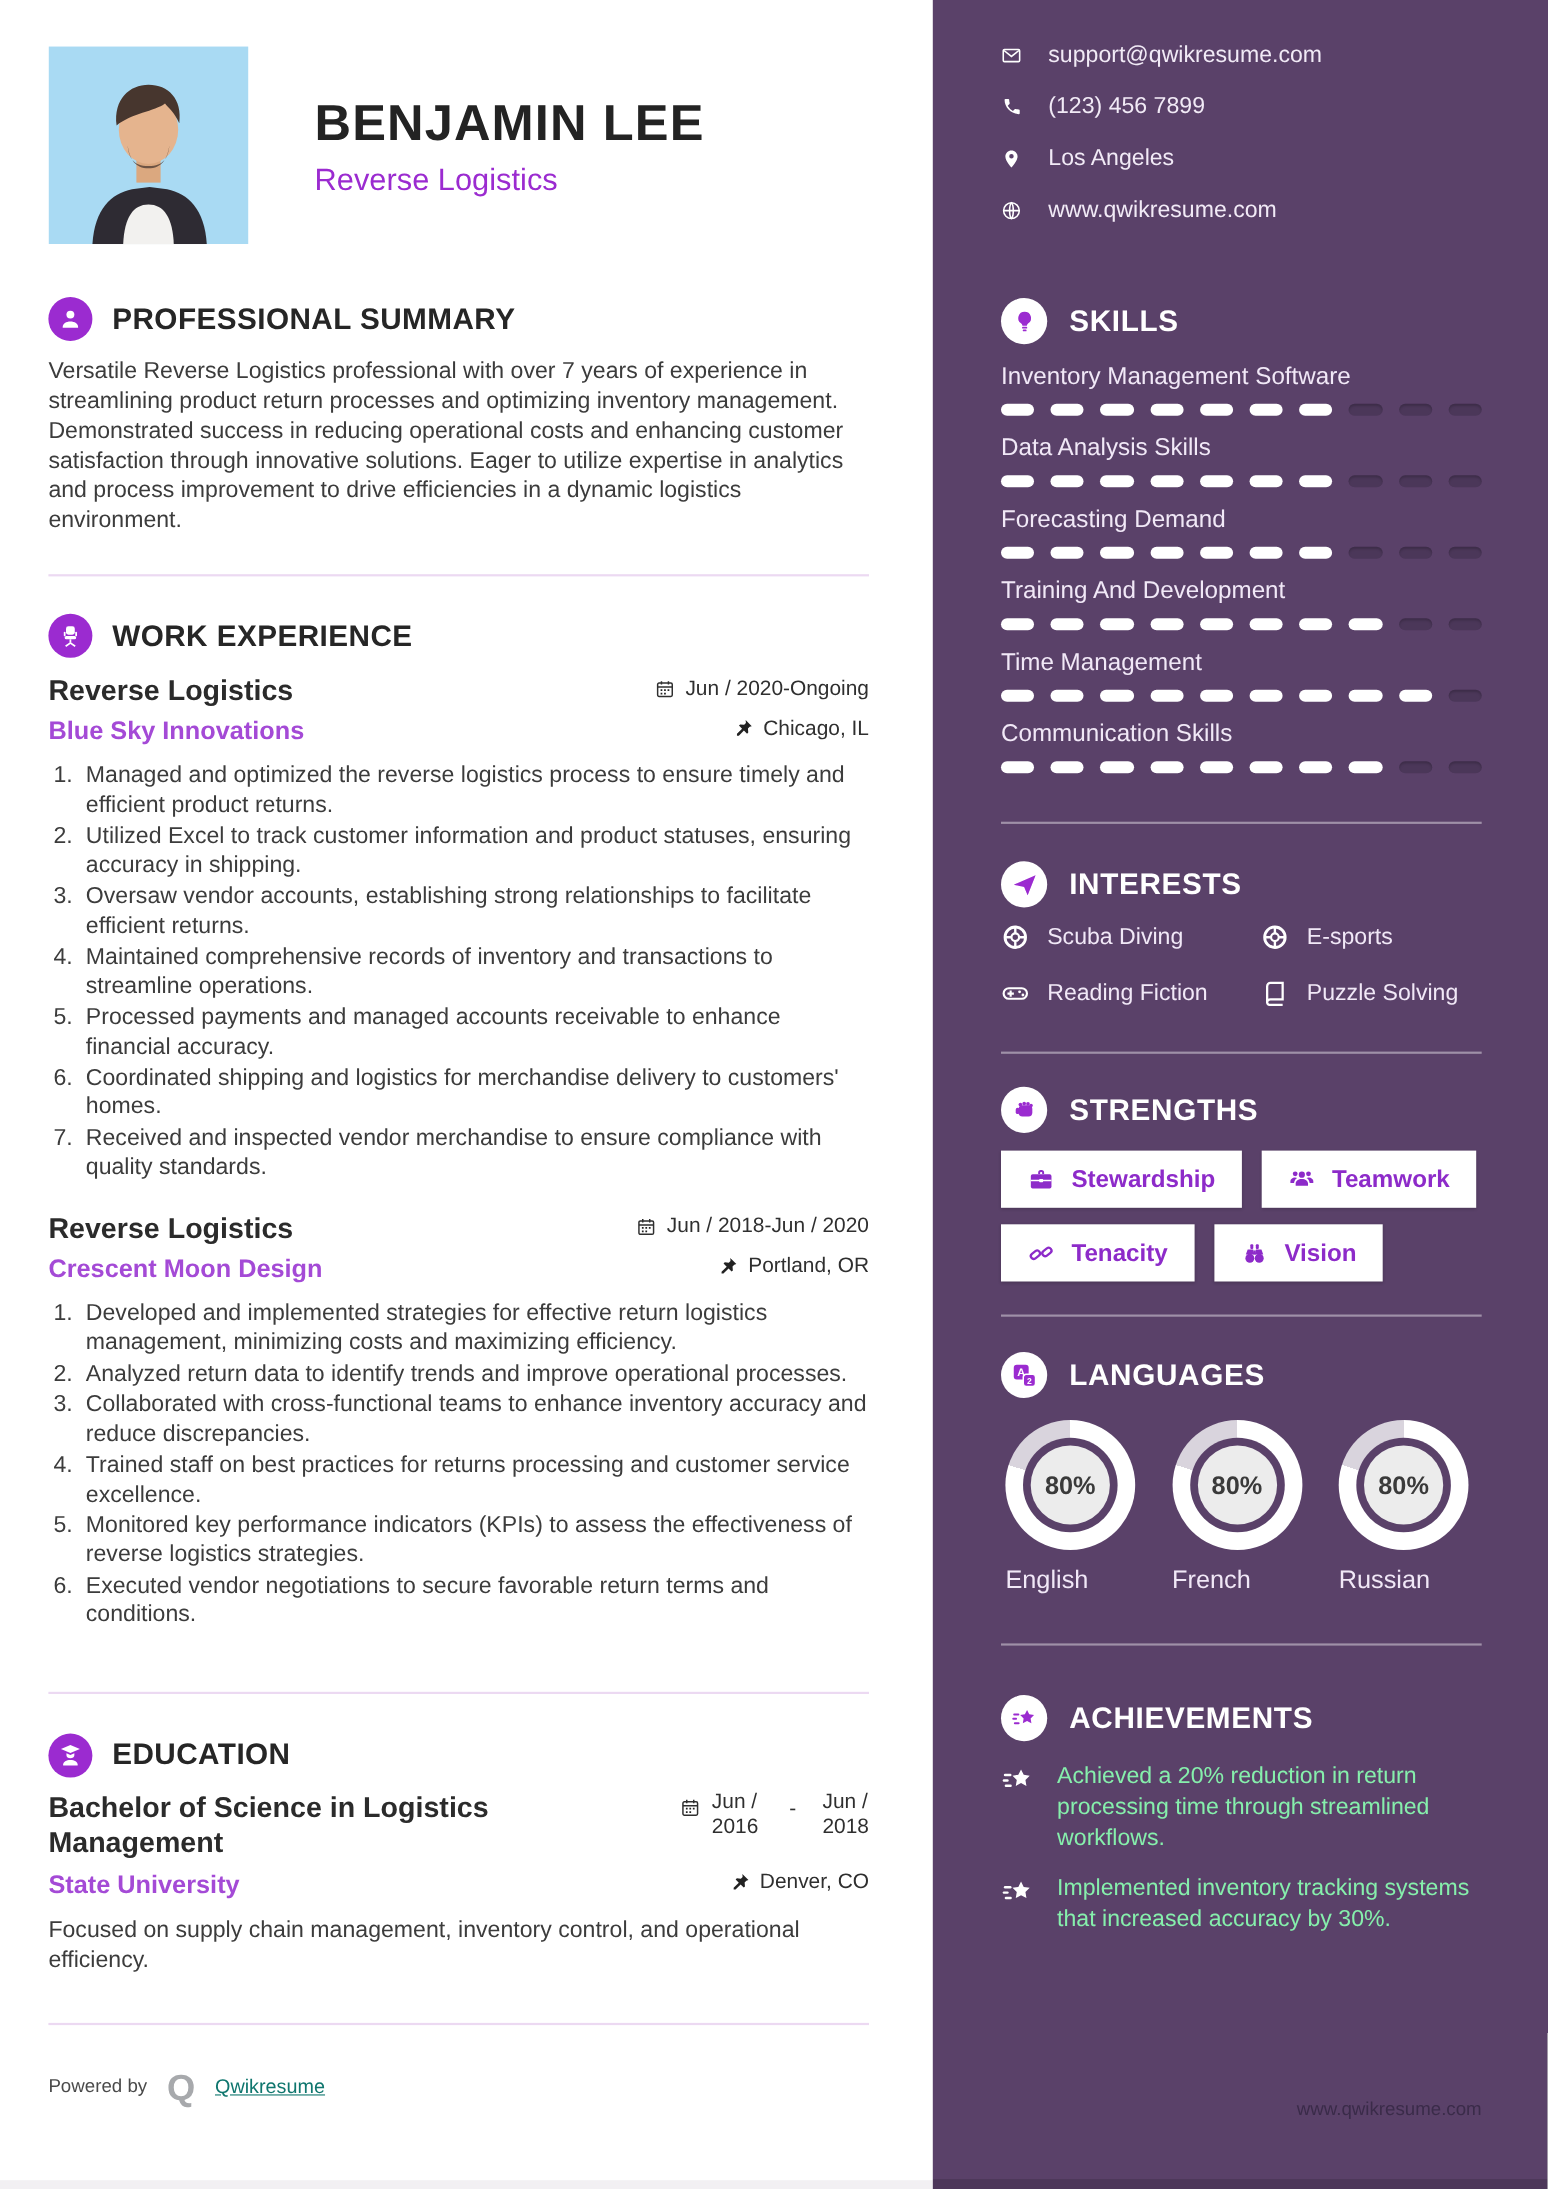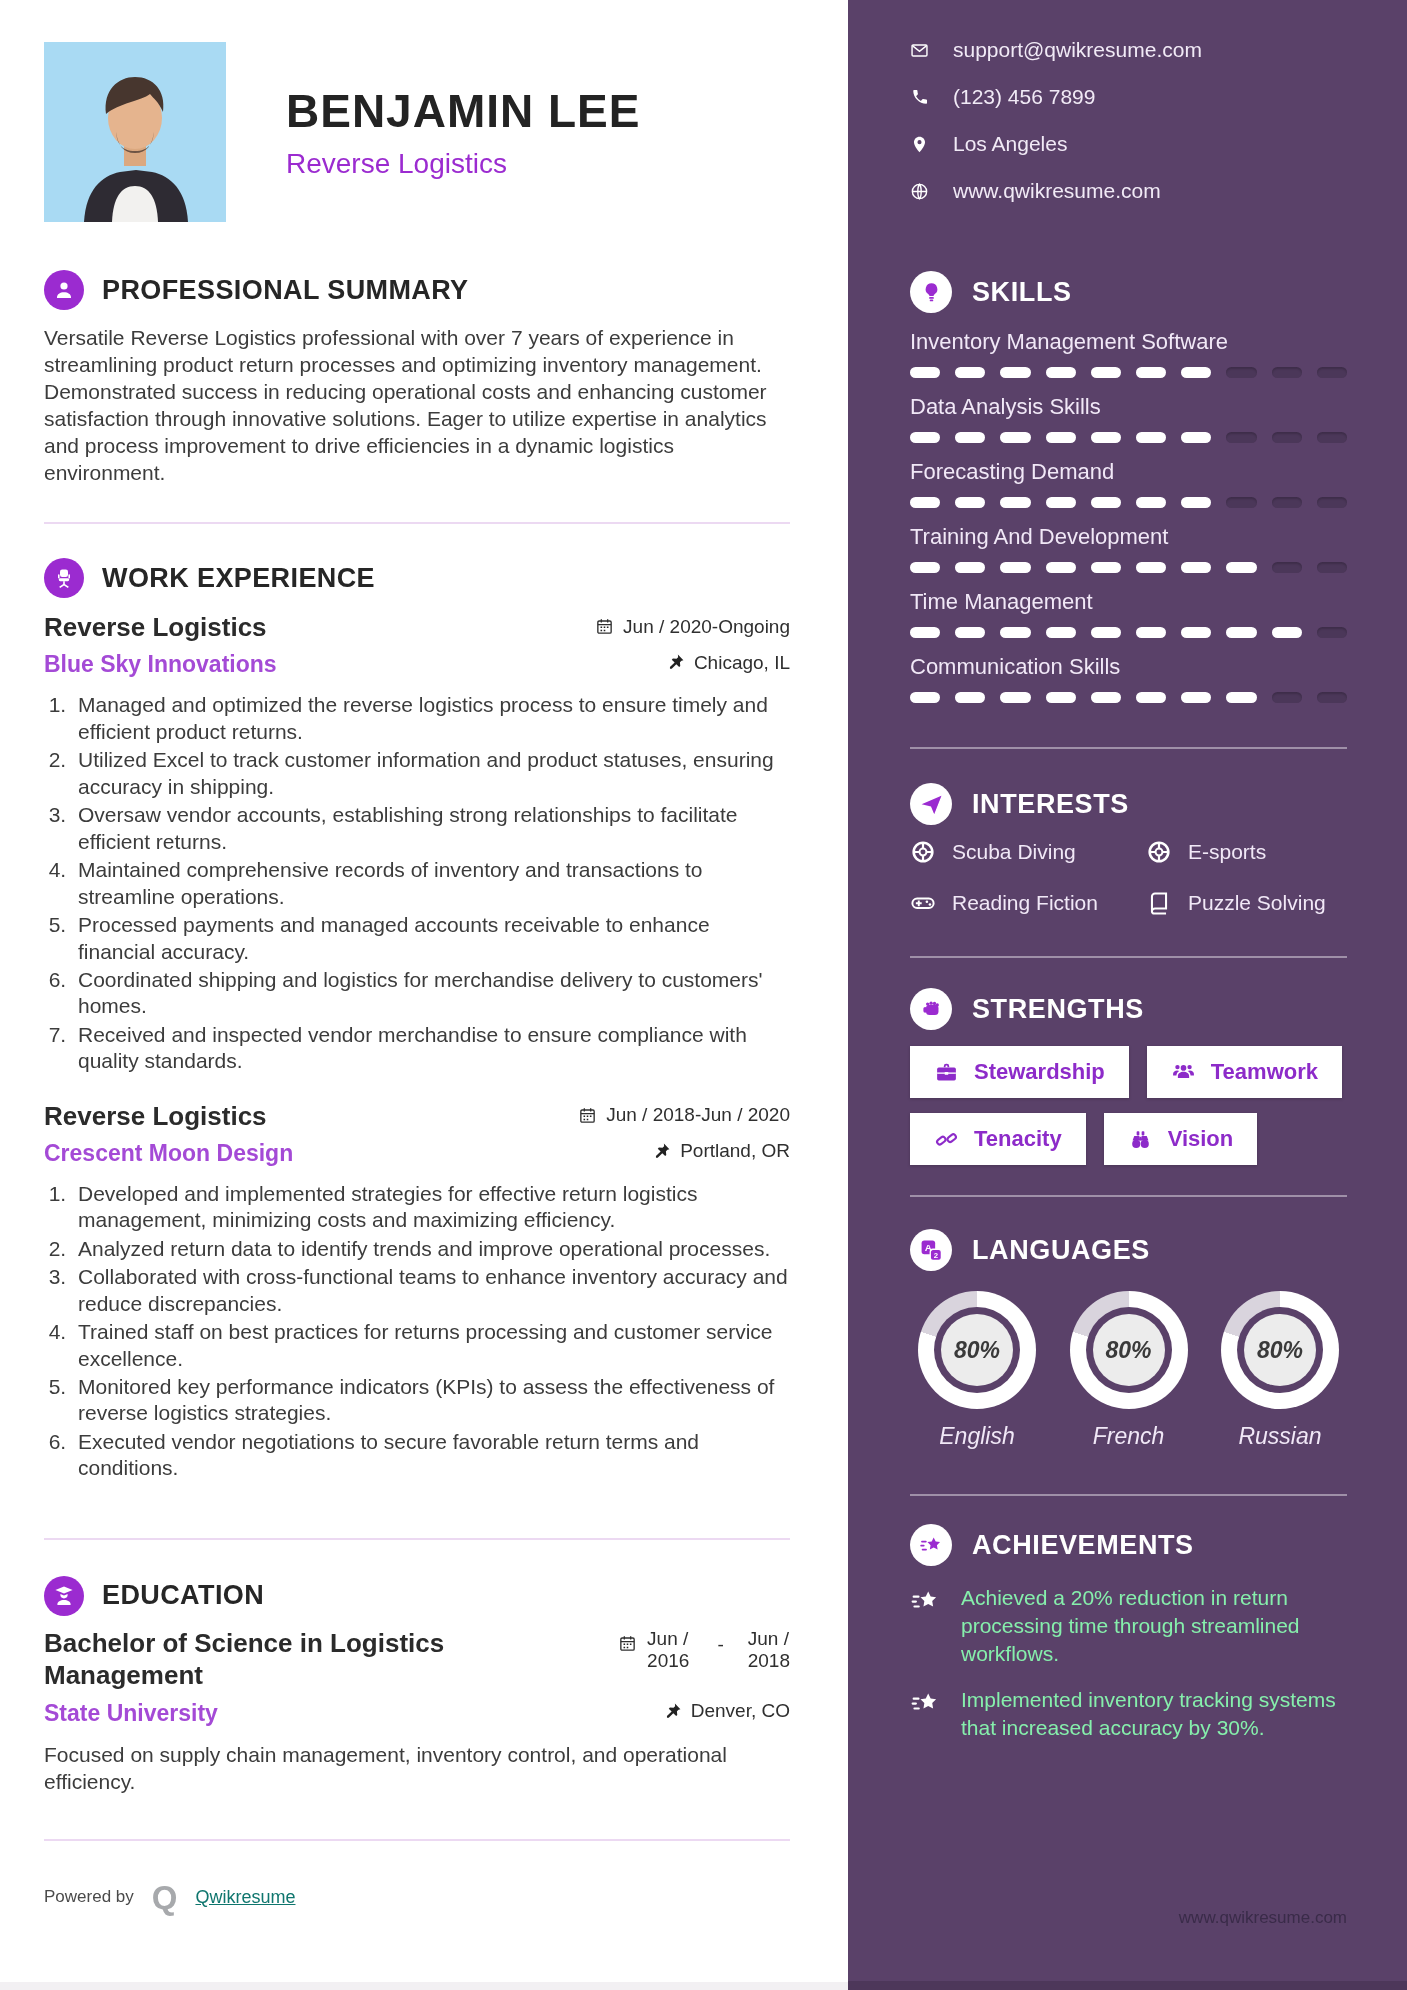--- a/index.html
+++ b/index.html
@@ -92,27 +92,27 @@
   .int-item svg g{stroke:#fff;}
 
   .strengths-sec{margin-top:30px;}
   .cards{display:flex;flex-wrap:wrap;gap:15px 18px;margin-top:16px;}
   .card{background:#fff;display:inline-flex;align-items:center;gap:15px;padding:13px 24px;color:#8d2bc9;font-size:22px;font-weight:600;box-shadow:0 1px 3px rgba(0,0,0,.2);}
   .card svg{width:25px;height:25px;fill:currentColor;}
   .card svg g{stroke:currentColor;}
 
   .langs-sec{margin-top:32px;}
   .lang-row{display:flex;justify-content:space-between;margin-top:20px;padding:0 4px;}
-  .lang{display:flex;flex-direction:column;align-items:center;width:126px;font-style:italic;}
+  .lang{display:flex;flex-direction:column;width:126px;}
   .donut{width:118px;height:118px;border-radius:50%;background:conic-gradient(#ffffff 0 288deg,#d9d4dd 288deg 360deg);display:flex;align-items:center;justify-content:center;}
   .donut-hole{width:86px;height:86px;border-radius:50%;background:var(--sidebar);display:flex;align-items:center;justify-content:center;}
   .donut-core{width:72px;height:72px;border-radius:50%;background:#ececec;display:flex;align-items:center;justify-content:center;font-size:23px;font-weight:700;color:#3a3a3a;}
   .lang-label{margin-top:14px;font-size:23px;color:#f1e8f7;}
 
-  .ach-sec{margin-top:28px;}
+  .ach-sec{margin-top:45px;}
   .ach-item{display:flex;gap:20px;margin-top:18px;}
   .ach-item svg{width:31px;height:31px;fill:#fff;flex:0 0 auto;margin-top:2px;}
   .ach-text{font-size:21px;line-height:1.33;color:#86efac;}
 
   .site-foot{position:absolute;right:60px;bottom:62px;font-size:17px;color:#3a2b49;text-decoration:none;}
 </style>
 </head>
 <body>
 
 <div class="page">

